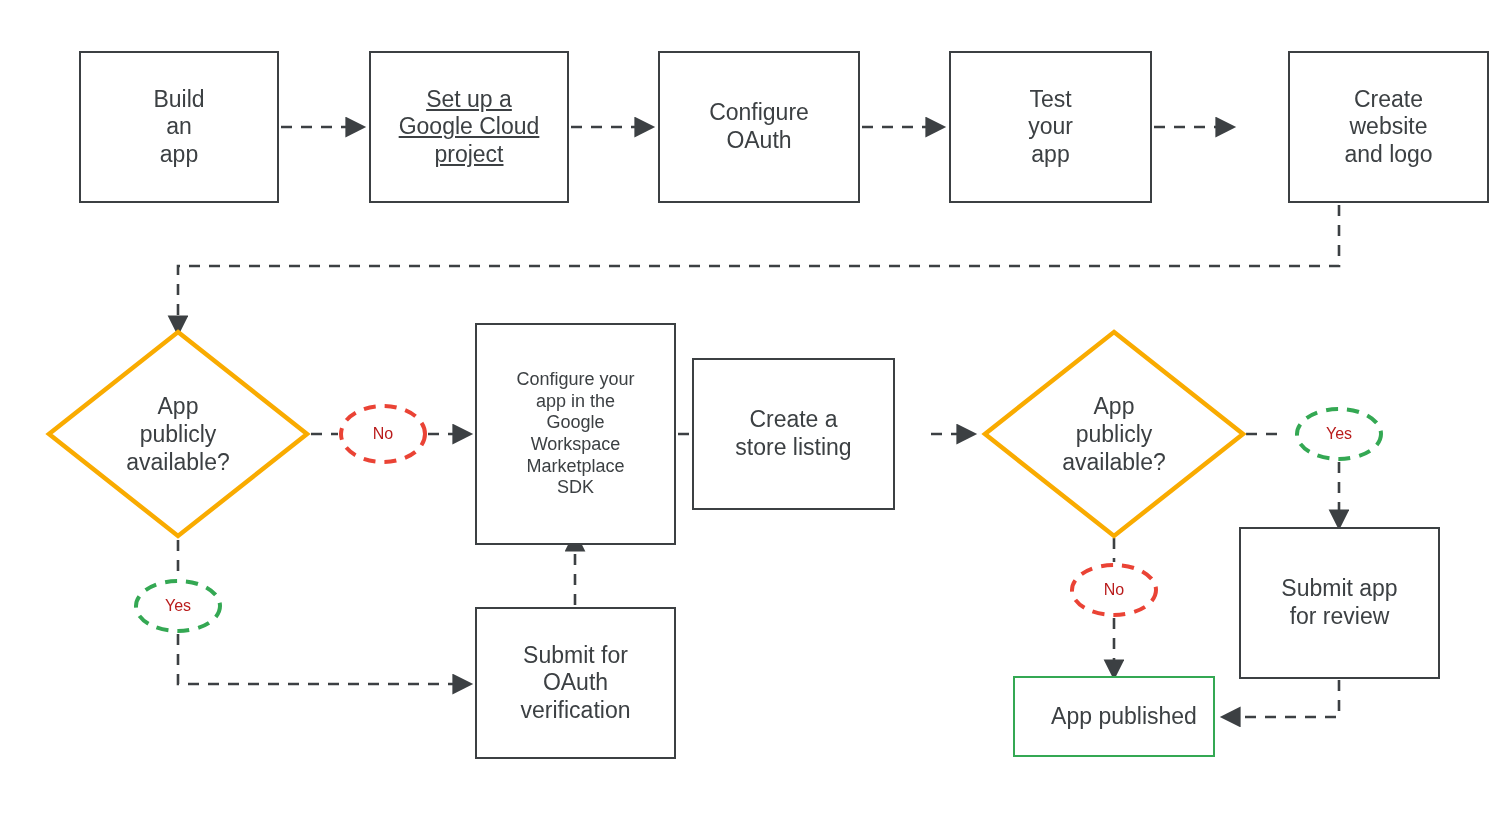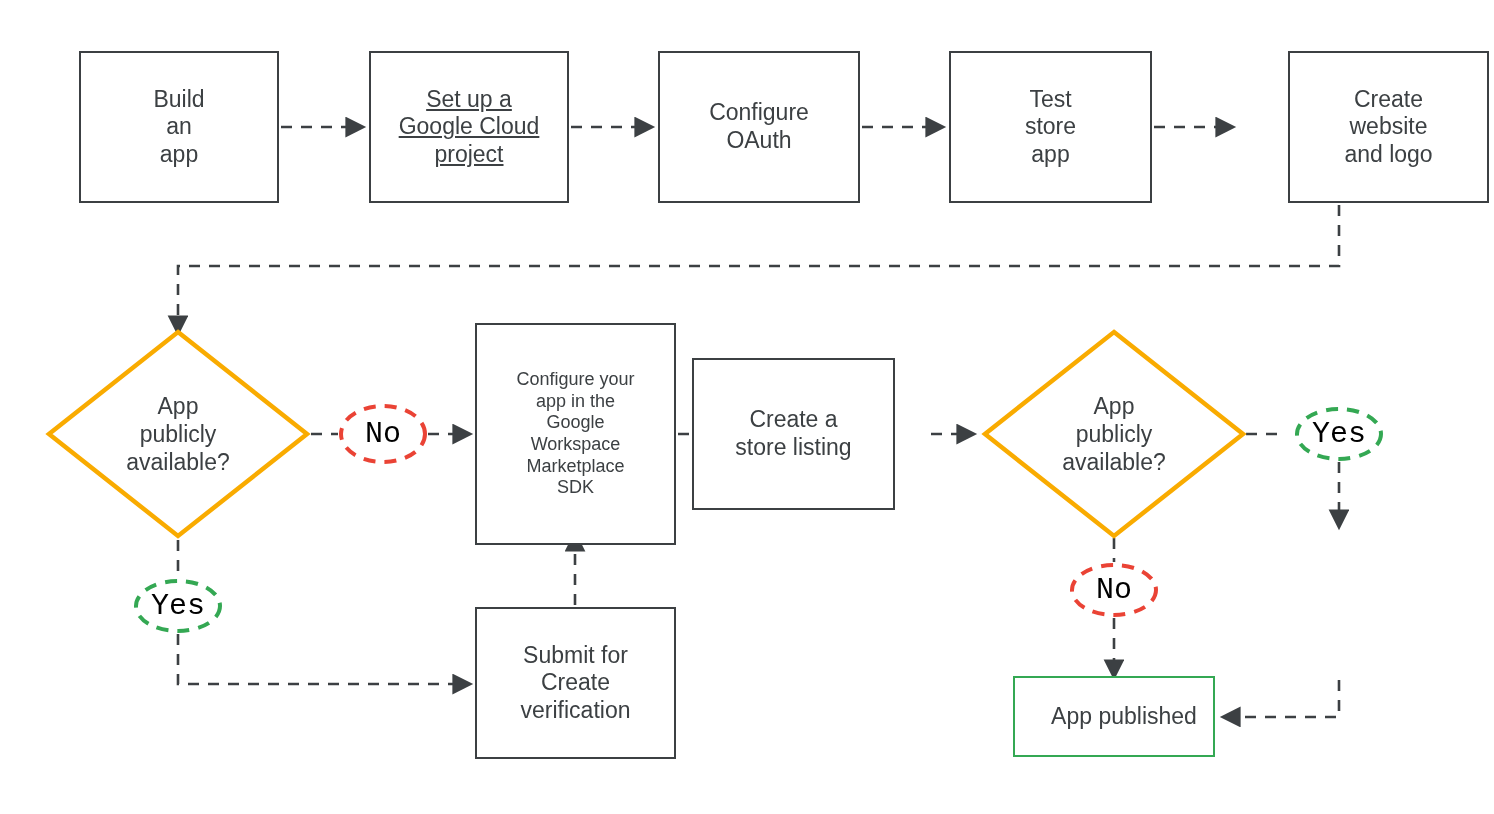--- a/index.html
+++ b/index.html
@@ -8,21 +8,21 @@
   #stage{position:relative;width:1493px;height:814px;background:#ffffff;overflow:hidden;}
   #edges{position:absolute;left:0;top:0;width:1494px;height:814px;}
   .node{position:absolute;box-sizing:border-box;display:flex;align-items:center;justify-content:center;text-align:center;color:#3c4043;line-height:1.2;}
   .proc{border:2.5px solid #3c4043;background:#fff;font-size:23px;}
   .proc.term{border-color:#34a853;font-size:23px;}
   .diamondwrap{position:absolute;display:flex;align-items:center;justify-content:center;}
   .diamondwrap .dlabel{position:relative;z-index:2;font-size:23px;color:#3c4043;text-align:center;line-height:1.22;pointer-events:none;}
   .diamondwrap svg{position:absolute;left:0;top:0;}
   .pill{position:absolute;display:flex;align-items:center;justify-content:center;}
   .pill svg{position:absolute;left:0;top:0;}
-  .pill span{position:relative;z-index:2;font-size:30px;color:#000000;font-family:Liberation Mono, monospace;}
+  .pill span{position:relative;z-index:2;font-size:16px;color:#b91c1c;}
 </style>
 </head>
 <body>
 
 <div id="stage">
 
   <svg id="edges" viewBox="0 0 1494 814" xmlns="http://www.w3.org/2000/svg">
     <defs>
       <marker id="ah" markerWidth="10" markerHeight="10" refX="1" refY="4" orient="auto" markerUnits="strokeWidth">
         <path d="M0,0 L0,8 L8,4 z" fill="#3c4043"></path>
@@ -71,21 +71,21 @@
 project</span>
   </div>
 
   <div class="node proc" style="left:658px;top:51px;width:202px;height:152px;">
     <span style="white-space:pre-line;">Configure
 OAuth</span>
   </div>
 
   <div class="node proc" style="left:949px;top:51px;width:203px;height:152px;">
     <span style="white-space:pre-line;">Test
-store
+your
 app</span>
   </div>
 
   <div class="node proc" style="left:1288px;top:51px;width:201px;height:152px;">
     <span style="white-space:pre-line;">Create
 website
 and logo</span>
   </div>
 
   <div class="diamondwrap" style="left:45px;top:328px;width:266px;height:212px;">
@@ -143,22 +143,26 @@
 
   <div class="pill" style="left:1069px;top:562px;width:90px;height:56px;">
     <svg width="90" height="56" viewBox="0 0 90 56" xmlns="http://www.w3.org/2000/svg">
       <ellipse cx="45" cy="28" rx="42" ry="25" fill="#ffffff" stroke="#ea4335" stroke-width="4" stroke-dasharray="12,9"></ellipse>
     </svg>
     <span>No</span>
   </div>
 
   <div class="node proc" style="left:475px;top:607px;width:201px;height:152px;">
     <span style="white-space:pre-line;">Submit for
-Create
+OAuth
 verification</span>
   </div>
 
+  <div class="node proc" style="left:1239px;top:527px;width:201px;height:152px;">
+    <span style="white-space:pre-line;">Submit app
+for review</span>
+  </div>
 
   <div class="node proc term" style="left:1013px;top:676px;width:202px;height:81px;">
     <span style="white-space:pre-line;margin-left:20px;">App published</span>
   </div>
 
 </div>
 
 </body></html>

